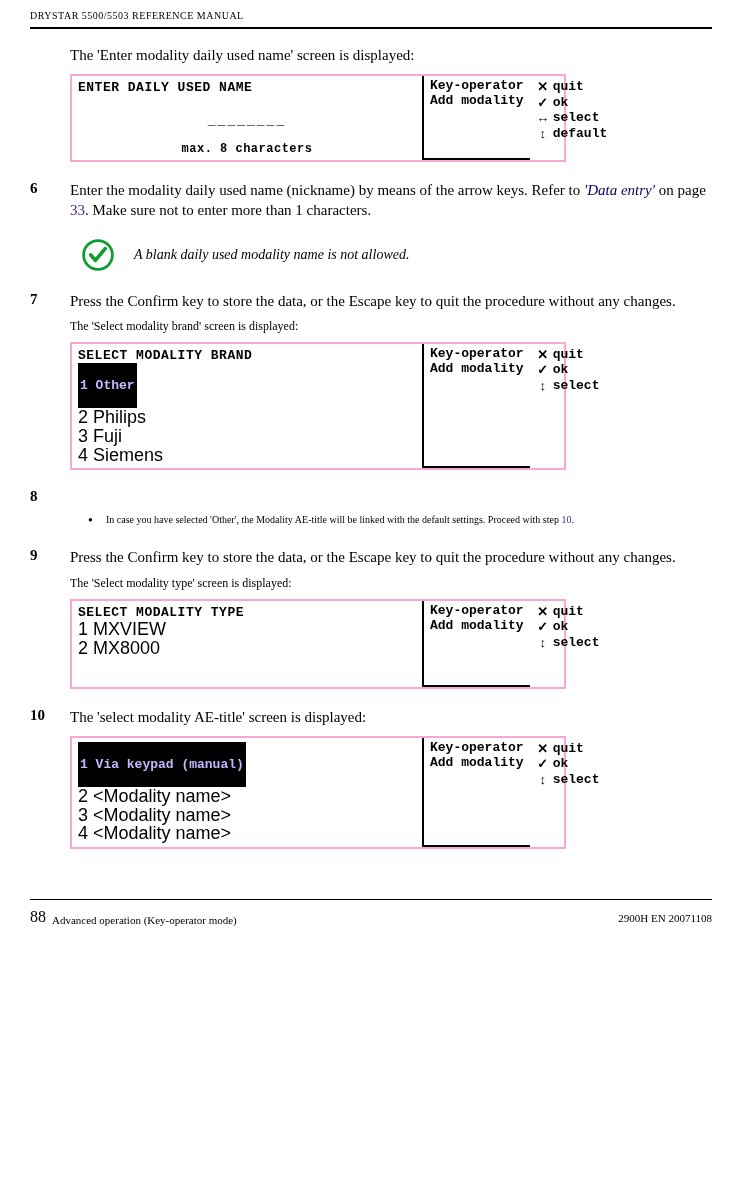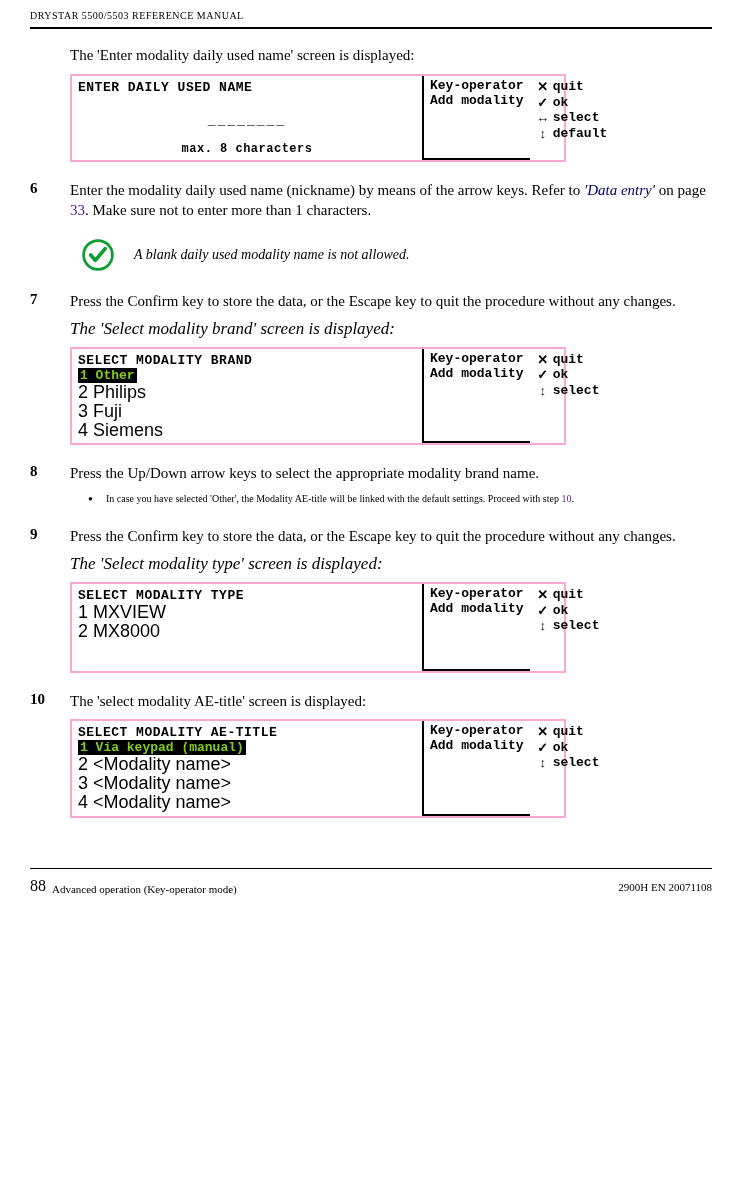--- a/index.html
+++ b/index.html
@@ -4,36 +4,36 @@
   <style>
     * { box-sizing: border-box; margin: 0; padding: 0; }
     body { font-family: Georgia, 'Times New Roman', serif; font-size: 15px; color: #000; background: #fff; width: 742px; }
     .page { padding: 10px 30px 10px 30px; }
     .header { font-size: 10px; font-variant: small-caps; letter-spacing: 0.5px; border-bottom: 2px solid #000; padding-bottom: 6px; margin-bottom: 18px; }
     .content { padding-left: 40px; padding-right: 0; }
     .intro-text { margin-bottom: 10px; font-size: 15px; }
     .step-row { display: flex; margin-top: 18px; margin-bottom: 8px; }
     .step-num { font-weight: bold; width: 40px; flex-shrink: 0; margin-left: -40px; font-size: 15px; }
     .step-text { font-size: 15px; line-height: 1.35; }
-    .sub-text { font-size: 17px; margin-top: 8px; margin-bottom: 8px; font-style: italic; }
+    .sub-text { font-size: 12px; margin-top: 8px; margin-bottom: 8px; }
     .link { color: #006; font-style: italic; }
     .link-num { color: #4c1d95; }
     .bullet-row { display: flex; margin-top: 6px; padding-left: 18px; }
     .bullet-dot { width: 18px; flex-shrink: 0; font-size: 14px; }
     .bullet-text { font-size: 10px; line-height: 1.3; }
     .note-row { display: flex; align-items: center; margin: 16px 0 16px 10px; }
     .note-icon { width: 36px; height: 36px; margin-right: 18px; flex-shrink: 0; }
     .note-text { font-style: italic; font-size: 14px; }
     .lcd { border: 2px solid #f9a8d4; width: 496px; display: flex; font-family: 'Courier New', monospace; font-size: 13px; margin-top: 6px; margin-bottom: 6px; background: #fff; justify-content: center; }
     .lcd-left { flex: 1; border-right: 2px solid #000; padding: 4px 6px; }
     .lcd-right { width: 140px; display: flex; flex-direction: row; }
     .lcd-right-top { border-bottom: 2px solid #000; padding: 3px 6px; font-weight: bold; line-height: 1.15; white-space: pre; }
     .lcd-right-bottom { padding: 3px 6px; font-weight: bold; line-height: 1.2; flex: 1; }
     .lcd-title { font-weight: bold; letter-spacing: 0.5px; }
-    .lcd-selected { background: #000; color: #84cc16; font-weight: bold; padding: 0 2px; display: inline-block; }
+    .lcd-selected { background: #000; color: #c4b5fd; font-weight: bold; padding: 15px 2px; display: inline-block; }
     .lcd-item { font-family: Liberation Sans, sans-serif; font-size: 18px; line-height: 1.05; }
     .lcd-center { text-align: center; font-weight: bold; margin-top: 18px; letter-spacing: 2px; }
     .lcd-bottom-note { text-align: center; font-weight: bold; margin-top: 14px; letter-spacing: 0.5px; font-size: 12px; }
     .action-line { display: flex; align-items: center; gap: 3px; }
     .sym { font-family: Arial, sans-serif; font-weight: bold; display: inline-block; width: 14px; text-align: center; }
     .footer { display: flex; justify-content: space-between; border-top: 1.5px solid #000; margin-top: 50px; padding-top: 12px; font-size: 11px; }
     .page-num-outer { display: flex; align-items: flex-end; }
     .page-num { font-size: 16px; margin-right: 6px; margin-top: -4px; }
   </style>
 </head>
@@ -119,21 +119,20 @@
           <div class="action-line">
               <span class="sym">↕</span>
               <span>select</span>
             </div>
         </div>
       </div>
     </div>
 
     <div class="step-row">
       <div class="step-num">8</div>
-      <div class="step-text">Press the Up/Down arrow keys to select the appropriate modality brand name.</div>
     </div>
     <div class="bullet-row">
       <div class="bullet-dot">•</div>
       <div class="bullet-text">
         <span>In case you have selected 'Other', the Modality AE-title will be linked with the default settings. Proceed with step </span><span class="link-num">10</span><span>.</span>
       </div>
     </div>
 
     <div class="step-row">
       <div class="step-num">9</div>
@@ -168,21 +167,20 @@
       </div>
     </div>
 
     <div class="step-row">
       <div class="step-num">10</div>
       <div class="step-text">The 'select modality AE-title' screen is displayed:</div>
     </div>
 
     <div class="lcd">
       <div class="lcd-left">
-        <div class="lcd-title">SELECT MODALITY AE-TITLE</div>
         <div><span class="lcd-selected">1 Via keypad (manual)</span></div>
         <div class="lcd-item">2 &lt;Modality name&gt;</div>
         <div class="lcd-item">3 &lt;Modality name&gt;</div>
         <div class="lcd-item">4 &lt;Modality name&gt;</div>
       </div>
       <div class="lcd-right">
         <div class="lcd-right-top">Key-operator
 Add modality</div>
         <div class="lcd-right-bottom">
           <div class="action-line">

